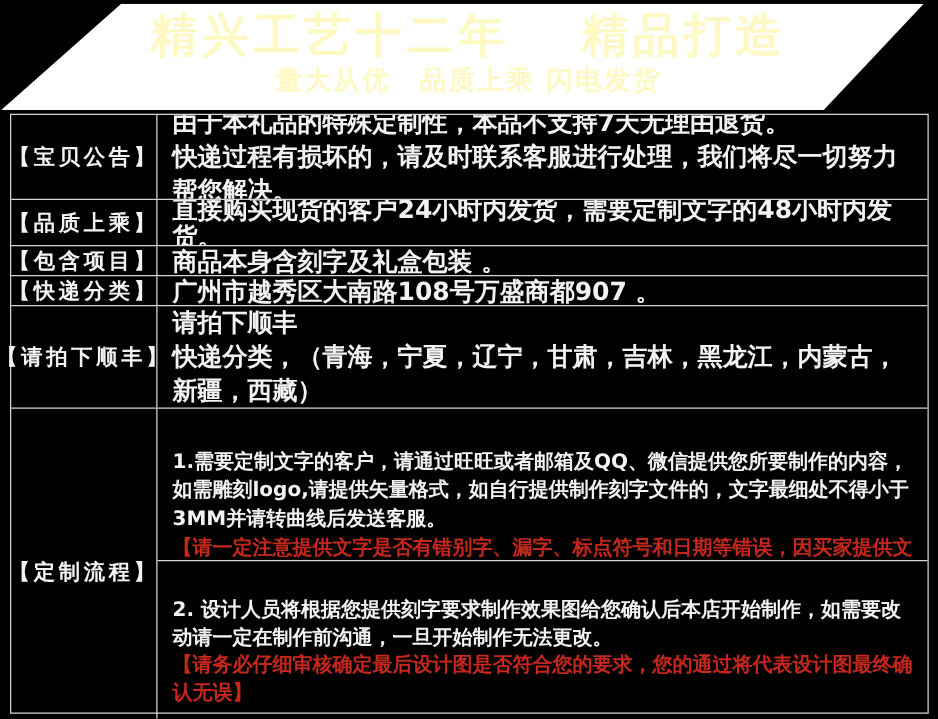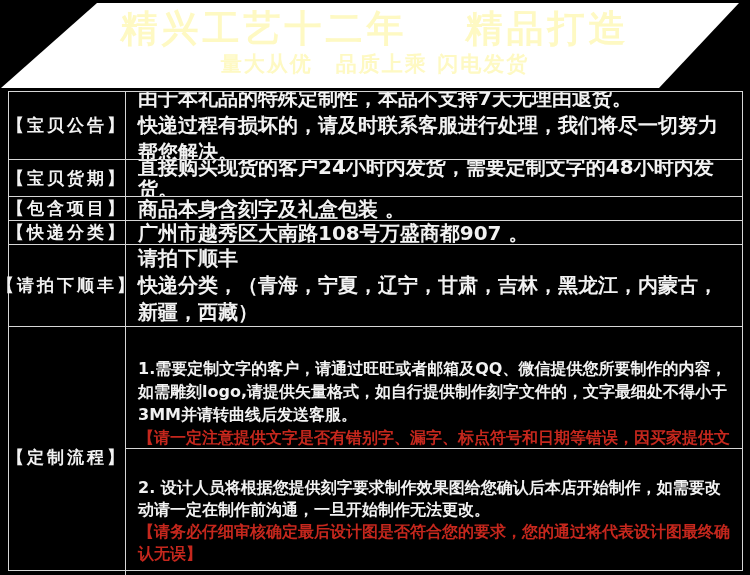--- a/index.html
+++ b/index.html
@@ -87,21 +87,21 @@
 
   <div class="table">
 
     <div class="row r1">
       <div class="cell-label">【宝贝公告】</div>
       <div class="cell-content">由于本礼品的特殊定制性，本品不支持7天无理由退货。
 快递过程有损坏的，请及时联系客服进行处理，我们将尽一切努力帮您解决。</div>
     </div>
 
     <div class="row r2">
-      <div class="cell-label">【宝贝货期】</div>
+      <div class="cell-label">【品质上乘】</div>
       <div class="cell-content">直接购买现货的客户24小时内发货，需要定制文字的48小时内发货。</div>
     </div>
 
     <div class="row r3">
       <div class="cell-label">【包含项目】</div>
       <div class="cell-content">商品本身含刻字及礼盒包装 。</div>
     </div>
 
     <div class="row r4">
       <div class="cell-label">【快递分类】</div>

